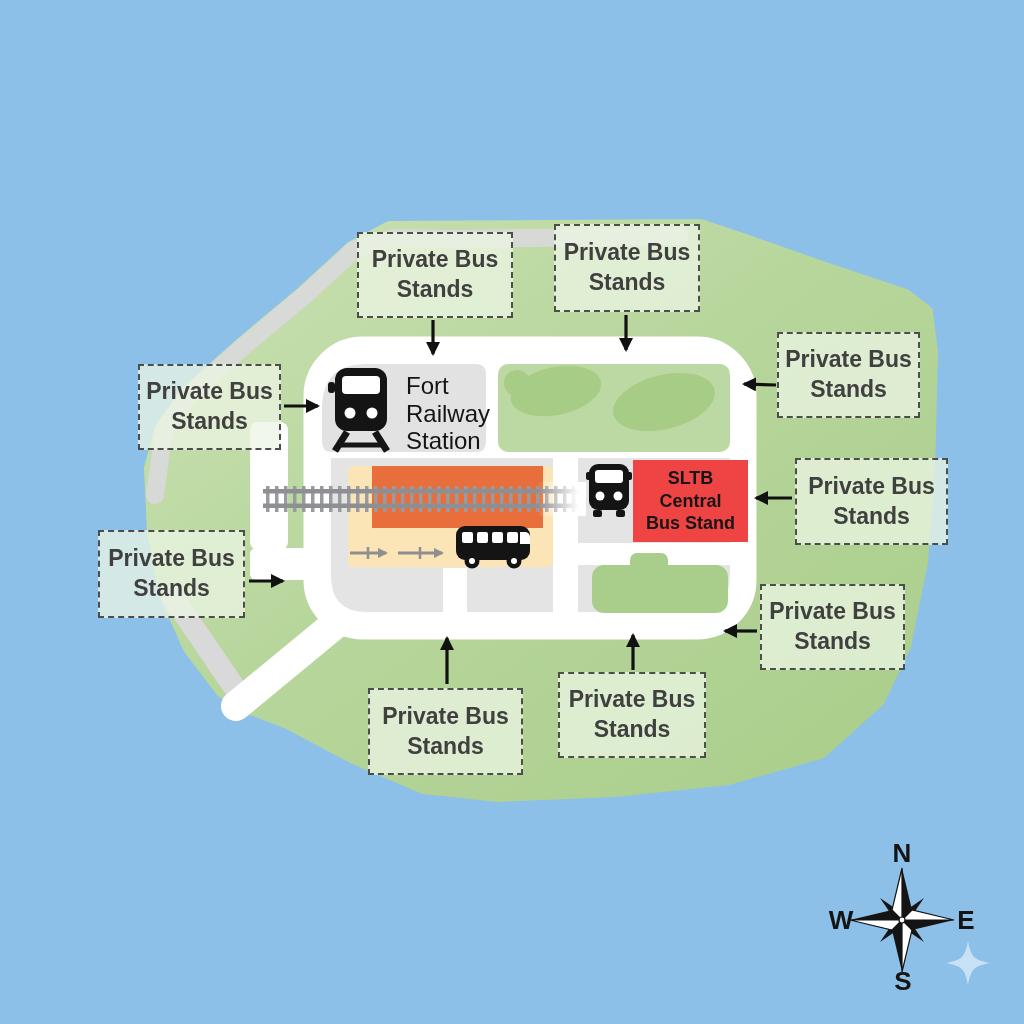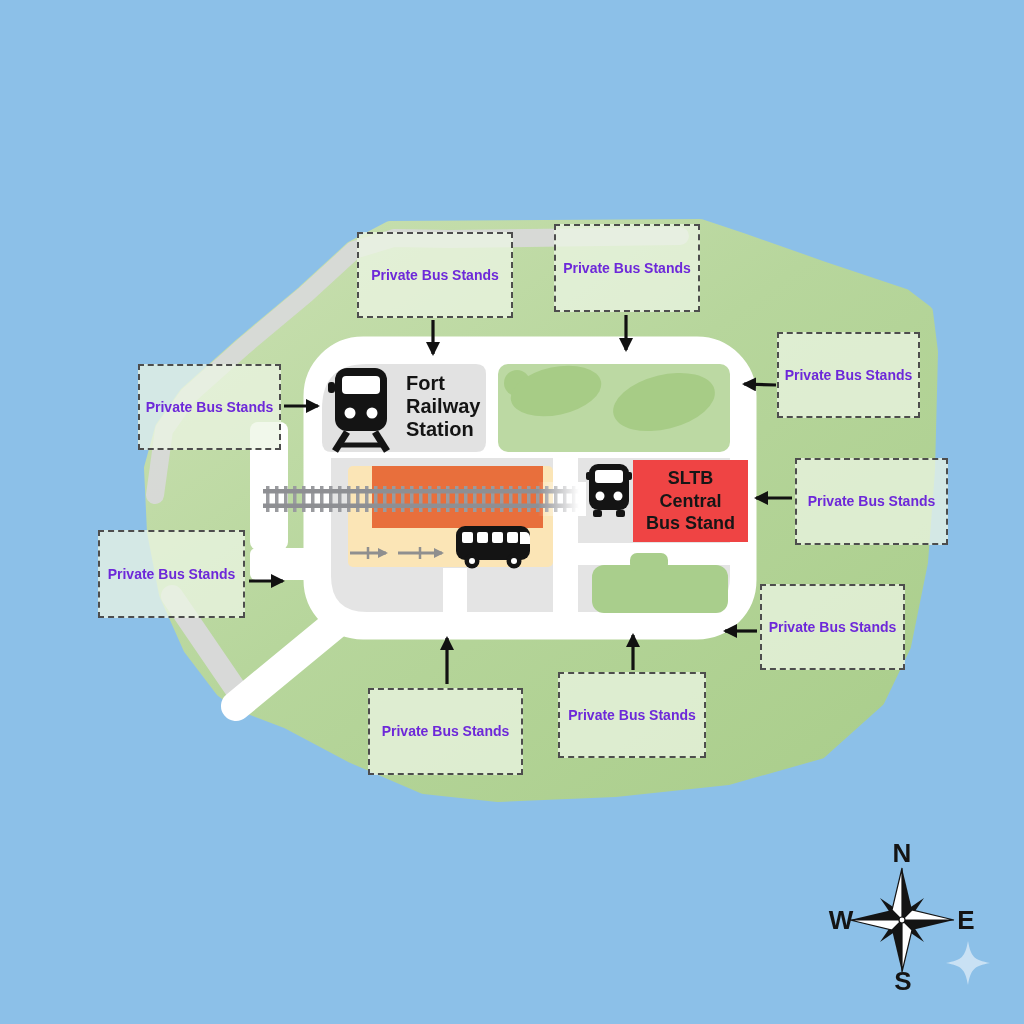--- a/index.html
+++ b/index.html
@@ -7,26 +7,26 @@
     position:relative;width:1024px;height:1024px;overflow:hidden;
     background:#8cc0e8;
     font-family:"Liberation Sans",sans-serif;
   }
   .stage svg{position:absolute;left:0;top:0;}
   .pbs{
     position:absolute;box-sizing:border-box;
     border:2px dashed #4d4d4d;
     background:rgba(236,245,228,0.75);
     display:flex;align-items:center;justify-content:center;text-align:center;
-    font-weight:700;font-size:14px;line-height:1.3;color:#6d28d9;
+    font-weight:700;font-size:23px;line-height:1.3;color:#404040;
     padding:4px;
   }
   .station-label{
     position:absolute;left:406px;top:372px;width:86px;height:76px;
-    font-weight:700;font-size:20px;line-height:1.15;color:#141414;
+    font-weight:400;font-size:24px;line-height:1.15;color:#141414;
     white-space:pre-line;text-align:left;
   }
   .sltb-box{
     position:absolute;left:633px;top:460px;width:115px;height:82px;
     background:#ef4444;
     display:flex;align-items:center;justify-content:center;text-align:center;
     font-weight:700;font-size:18px;line-height:1.25;color:#161616;
     white-space:pre-line;
   }
 </style>

